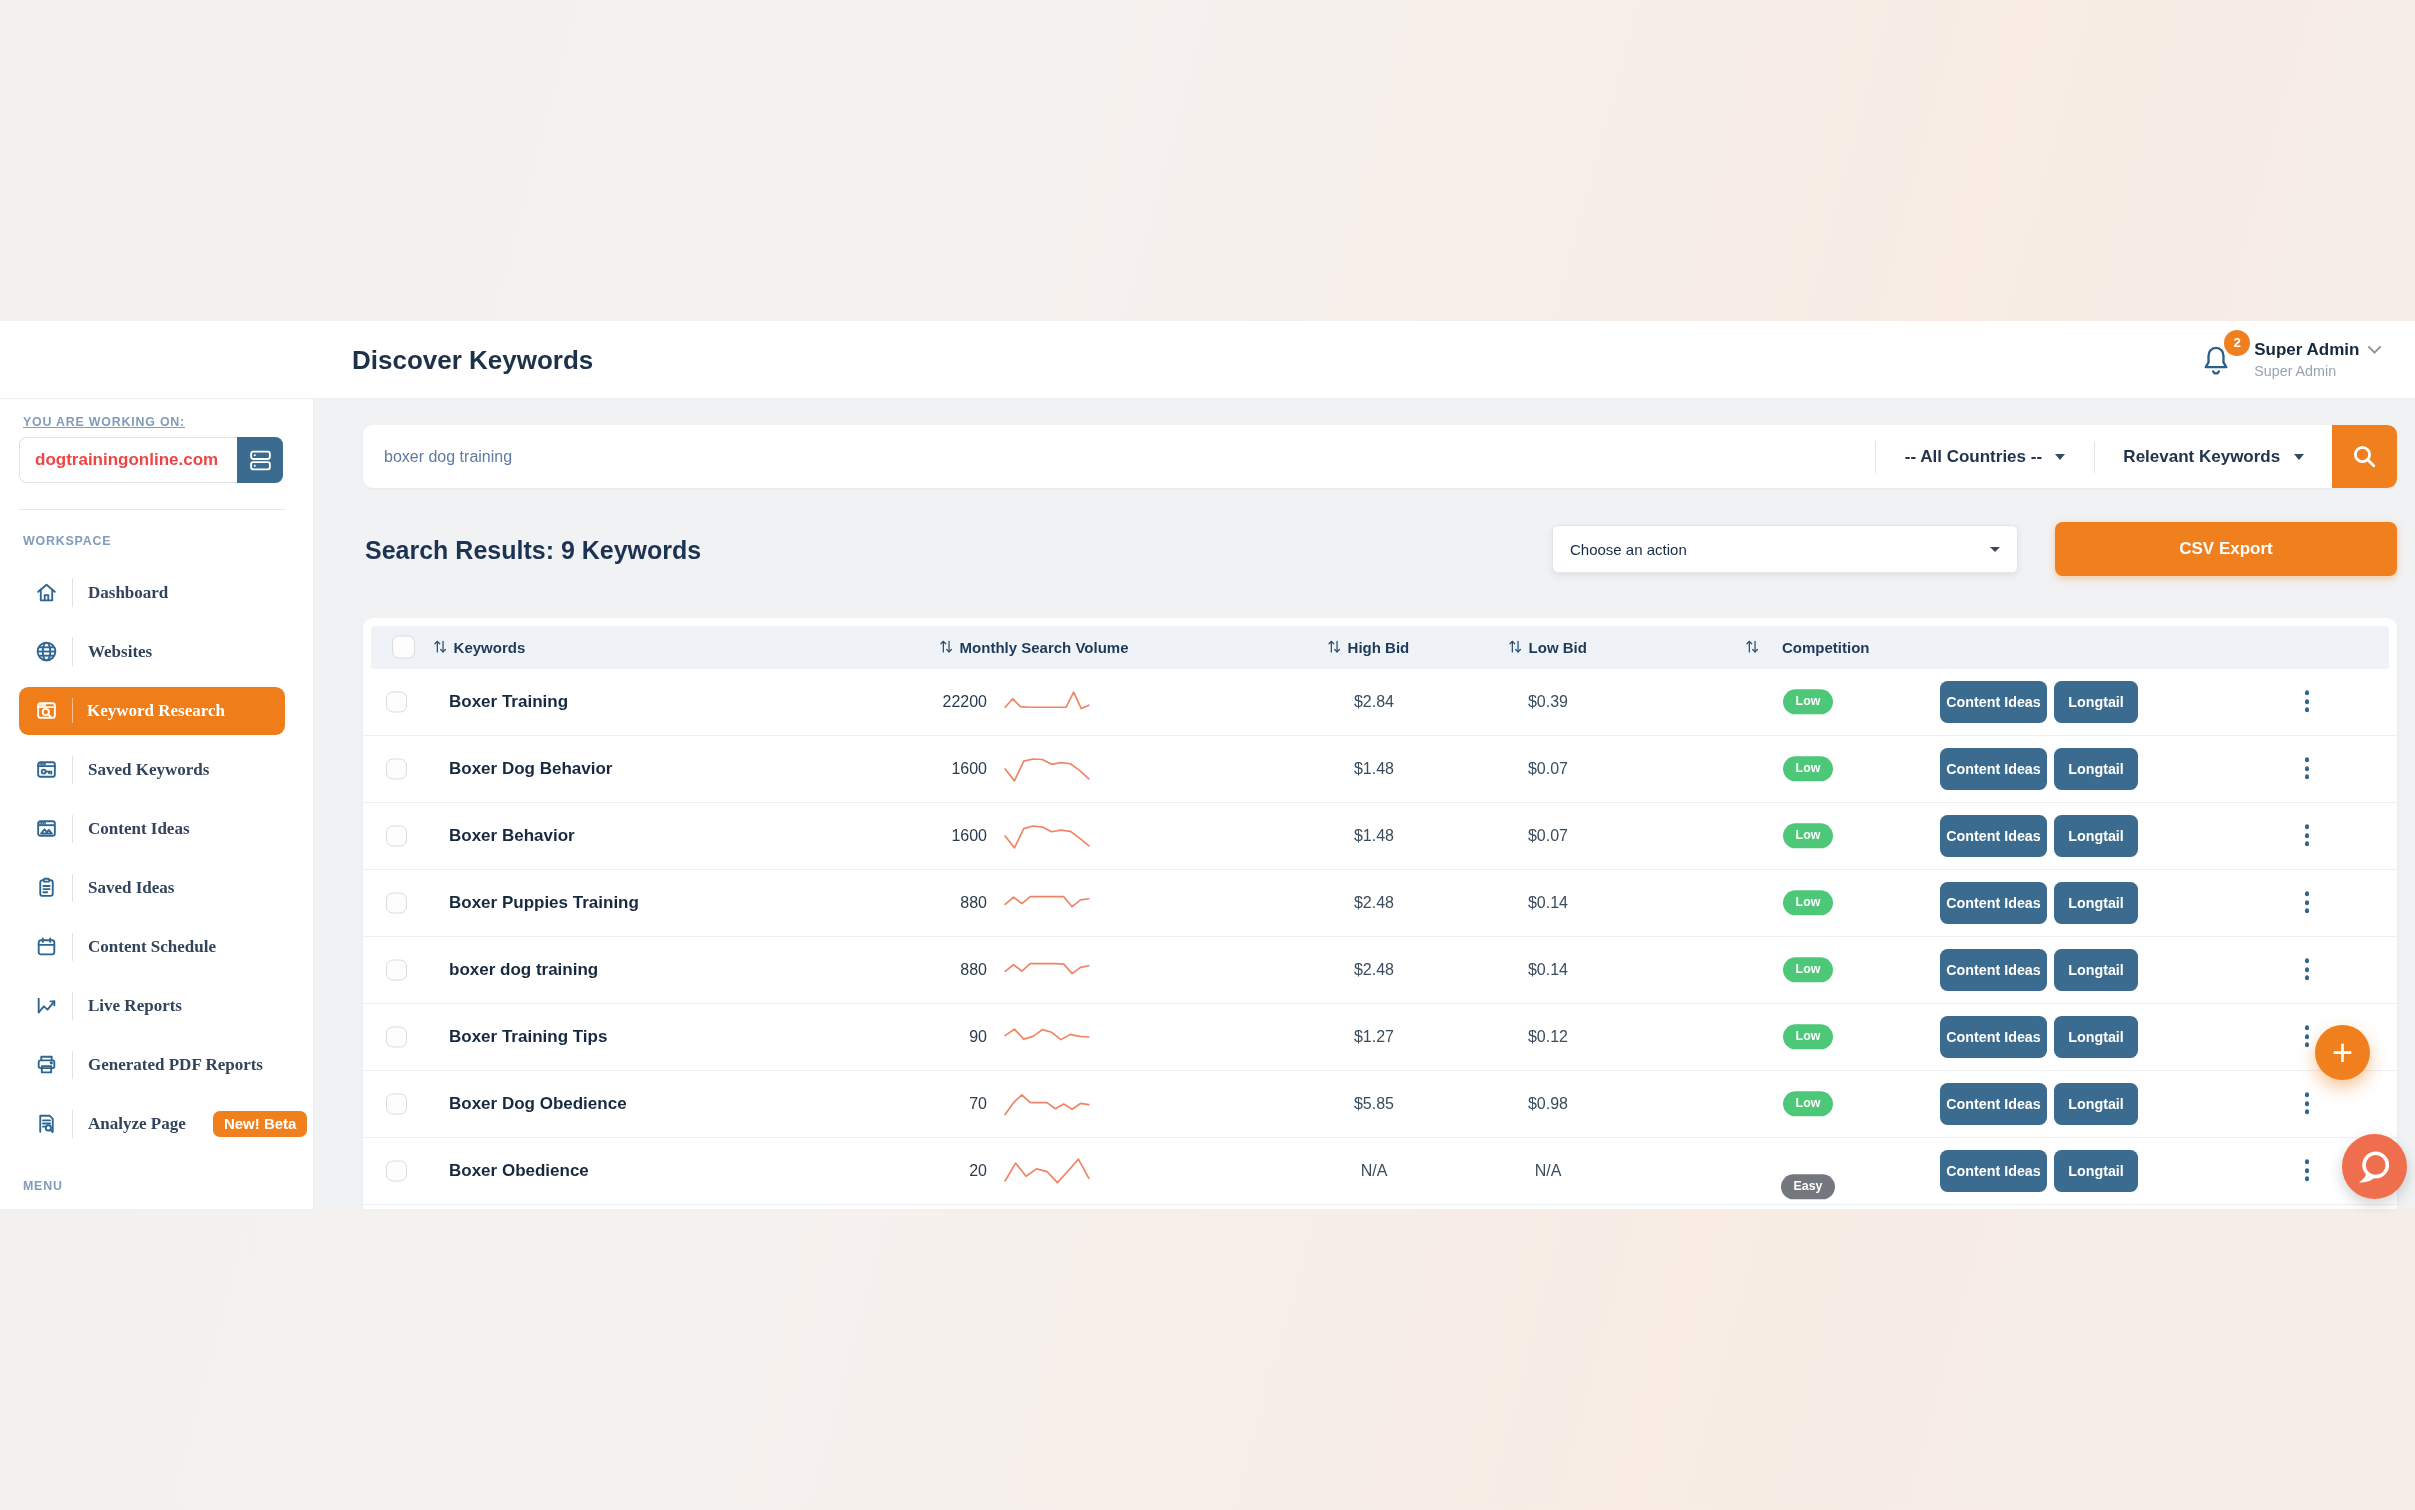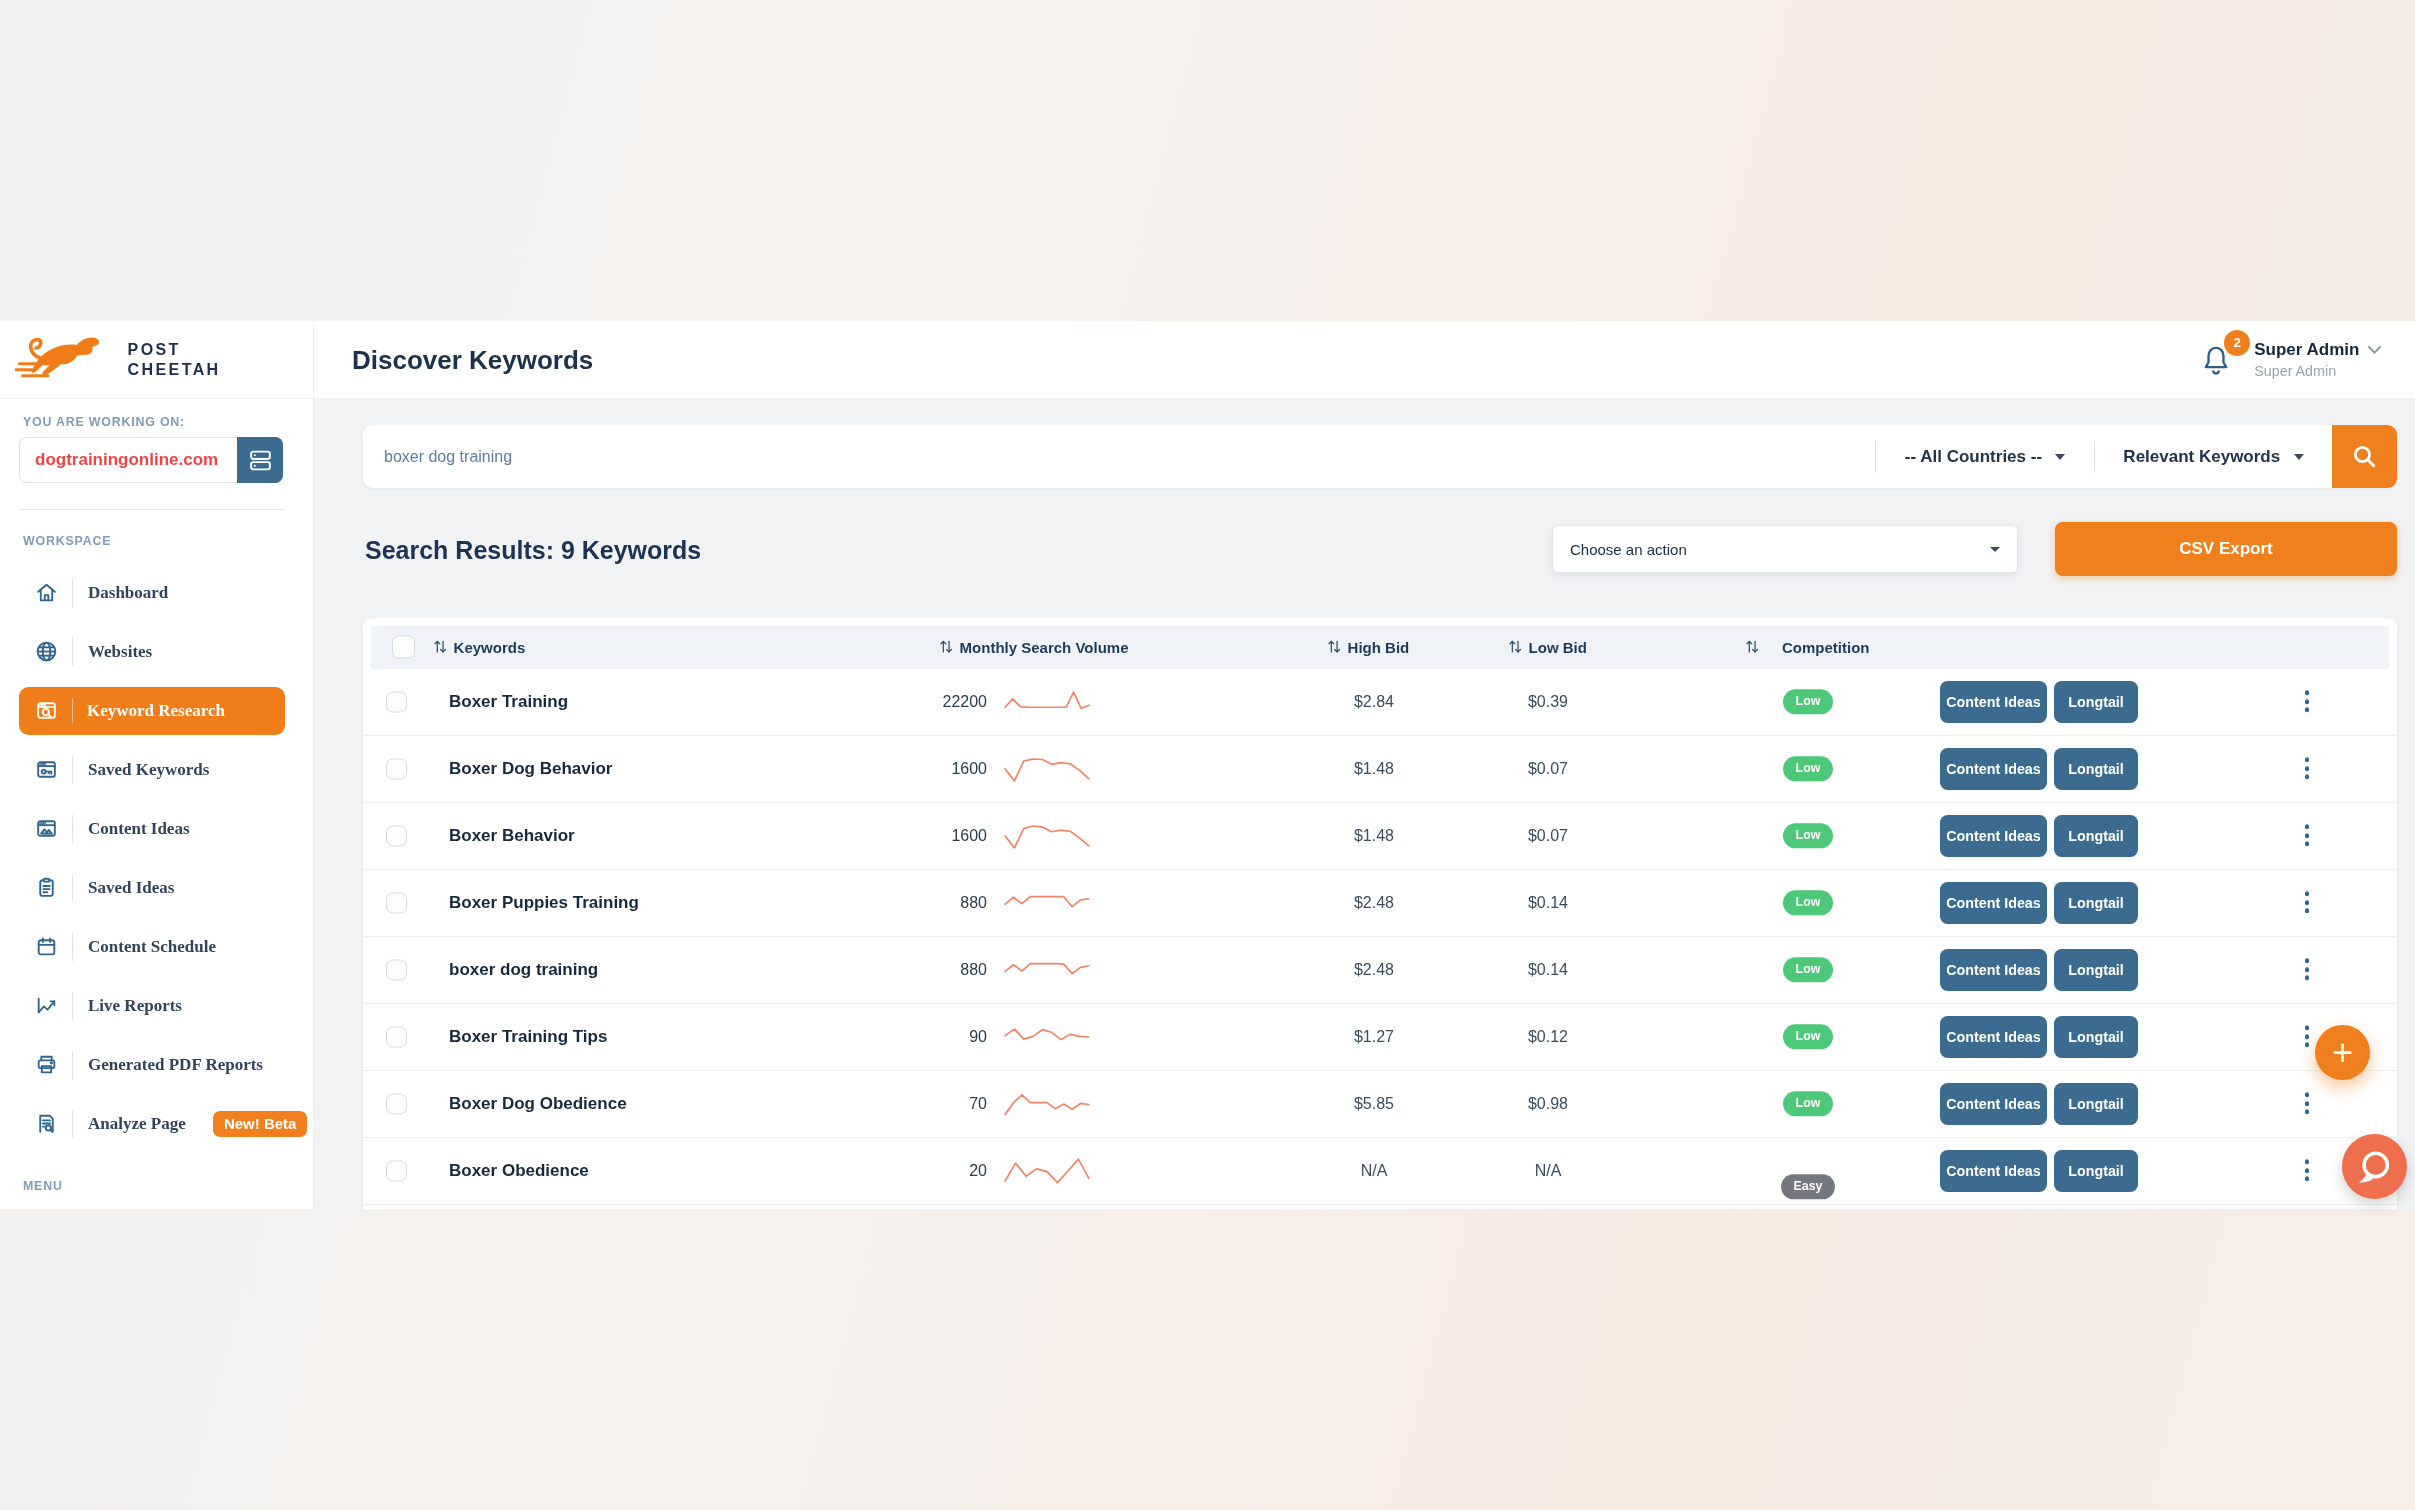--- a/index.html
+++ b/index.html
@@ -25,21 +25,21 @@
     background:#f0801e; color:#fff; font-size:13.3px; font-weight:700; display:flex; align-items:center; justify-content:center; }
   .user-text { text-align:left; }
   .user-name { font-size:17px; font-weight:700; color:#16283c; display:flex; align-items:center; gap:7.6px; }
   .user-role { font-size:14.3px; color:#9aa3ad; margin-top:2.9px; }
 
   
   .sidebar { position:absolute; left:0; top:78px; width:314px; height:810px; background:#fff;
     border-right:1px solid #eceef0; }
   .side-label { position:absolute; left:23px; font-size:12.4px; font-weight:700; letter-spacing:0.8px;
     color:#7f9cba; }
-  .lbl-working { top:16px; }
+  .lbl-working { top:16px;text-decoration:underline; }
   .lbl-workspace { top:135px; }
   .lbl-menu { top:780px; }
   .domain-group { position:absolute; left:19px; top:38px; width:264px; height:46px; display:flex; }
   .domain-input { flex:1; height:100%; border:1px solid #dfe3e8; border-right:none; border-radius:7.6px 0 0 7.6px;
     background:#fff; display:flex; align-items:center; padding-left:15px; font-size:17px; font-weight:600; color:#ef4444; }
   .domain-btn { width:46px; height:100%; background:#3b6b8f; border:none; border-radius:0 7.6px 7.6px 0;
     display:flex; align-items:center; justify-content:center; cursor:pointer; }
   .side-divider { position:absolute; left:19px; top:110px; width:266px; height:1px; background:#e3e8ee; }
   .nav { position:absolute; left:0; top:164px; width:100%; }
   .nav-item { position:relative; height:59px; display:flex; align-items:center; cursor:pointer; color:#2f6690; }
@@ -114,37 +114,20 @@
     background:#ee6e4d; border:none; display:flex; align-items:center; justify-content:center; cursor:pointer;
     box-shadow:0 5.7px 13.3px rgba(0,0,0,.18); z-index:20; }
 </style>
 </head>
 <body>
 
 <div class="stage">
   <div class="app-window">
 
     <header class="topbar">
-      <div class="logo-area">
-        <span class="logo-mark">
-          <svg width="105" height="53" viewBox="0 0 140 70" fill="none">
-            <g stroke="#f07d1a" stroke-width="4" stroke-linecap="round">
-              <path d="M6 42 H32"></path>
-                <path d="M1 50 H22"></path>
-                <path d="M10 58 H44"></path>
-            </g>
-            <path d="M33 34 C20 30 16 13 28 10 C37 8 36 20 28 21" stroke="#f07d1a" stroke-width="5" fill="none" stroke-linecap="round"></path>
-            <path d="M30 38 C42 22 64 14 82 17 C88 10 97 6 105 7 C111 8 114 12 111 16 L103 20 C105 26 101 30 95 30 L83 31 C79 39 70 43 61 43 L52 50 L42 57 C38 59 35 55 38 52 L46 44 L37 44 L27 53 C23 56 20 52 23 49 L30 38 Z" fill="#f07d1a"></path>
-          </svg>
-        </span>
-        <div class="logo-text">
-          <div>POST</div>
-          <div>CHEETAH</div>
-        </div>
-      </div>
       <div class="page-title">Discover Keywords</div>
       <div class="user-area">
         <span class="bell-wrap">
           <svg width="34" height="36" viewBox="0 0 24 26" fill="none">
             <path d="M12 3.5 C8.6 3.5 6.6 6.2 6.6 9.4 V14 L4.6 17.4 H19.4 L17.4 14 V9.4 C17.4 6.2 15.4 3.5 12 3.5 Z" stroke="#2f5f86" stroke-width="1.7" stroke-linejoin="round"></path>
             <path d="M10 20.5 a2.1 2.1 0 0 0 4 0" stroke="#2f5f86" stroke-width="1.7" stroke-linecap="round"></path>
           </svg>
           <span class="badge-count">2</span>
         </span>
         <div class="user-text">

